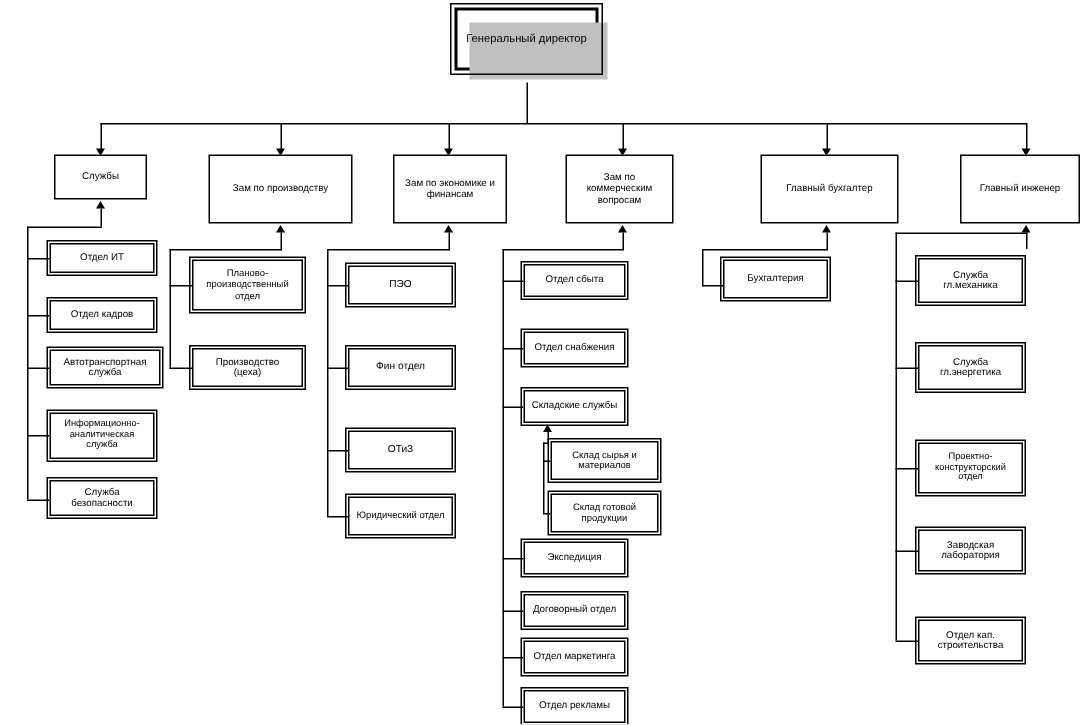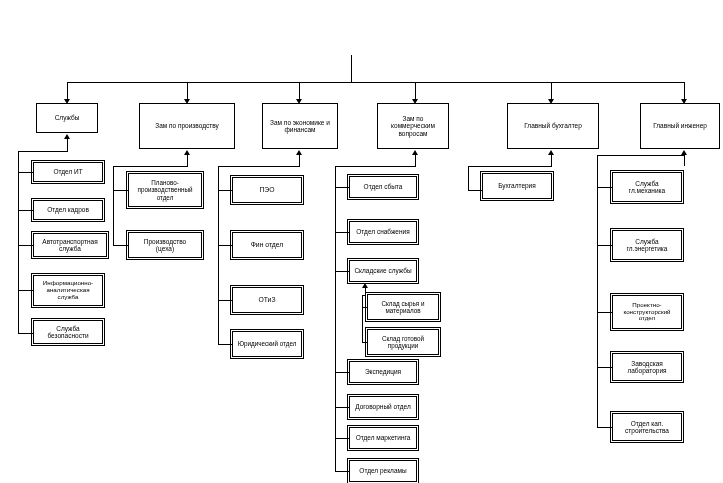--- a/index.html
+++ b/index.html
@@ -82,20 +82,23 @@
     border-right: 3px solid transparent;
     border-bottom: 5px solid #000000;
     z-index: 2;
   }
 </style>
 </head>
 <body>
 
 <div id="chart-canvas">
 
+  <div class="node root shadow" style="left:303px; top:5px; width:96px; height:42px; font-size:7.5px;">
+    <span class="label">Генеральный директор</span>
+  </div>
 
   <div class="ln v" style="left:351px; top:55px; width:1px; height:27px;"></div>
 
   <div class="ln h" style="left:67px; top:82px; width:617px; height:1px;"></div>
 
   <div class="ln v" style="left:67px;  top:82px; height:20px;"></div>
   <div class="arrow-down" style="left:64px; top:99px;"></div>
 
   <div class="ln v" style="left:187px; top:82px; height:20px;"></div>
   <div class="arrow-down" style="left:184px; top:99px;"></div>

